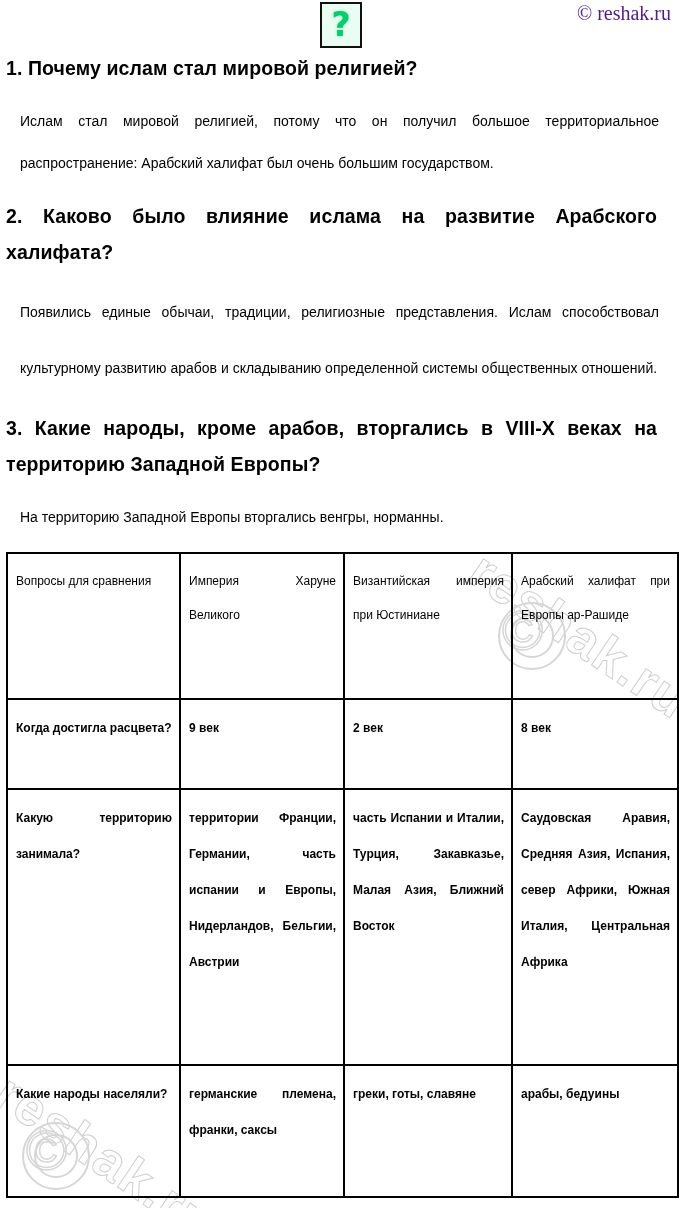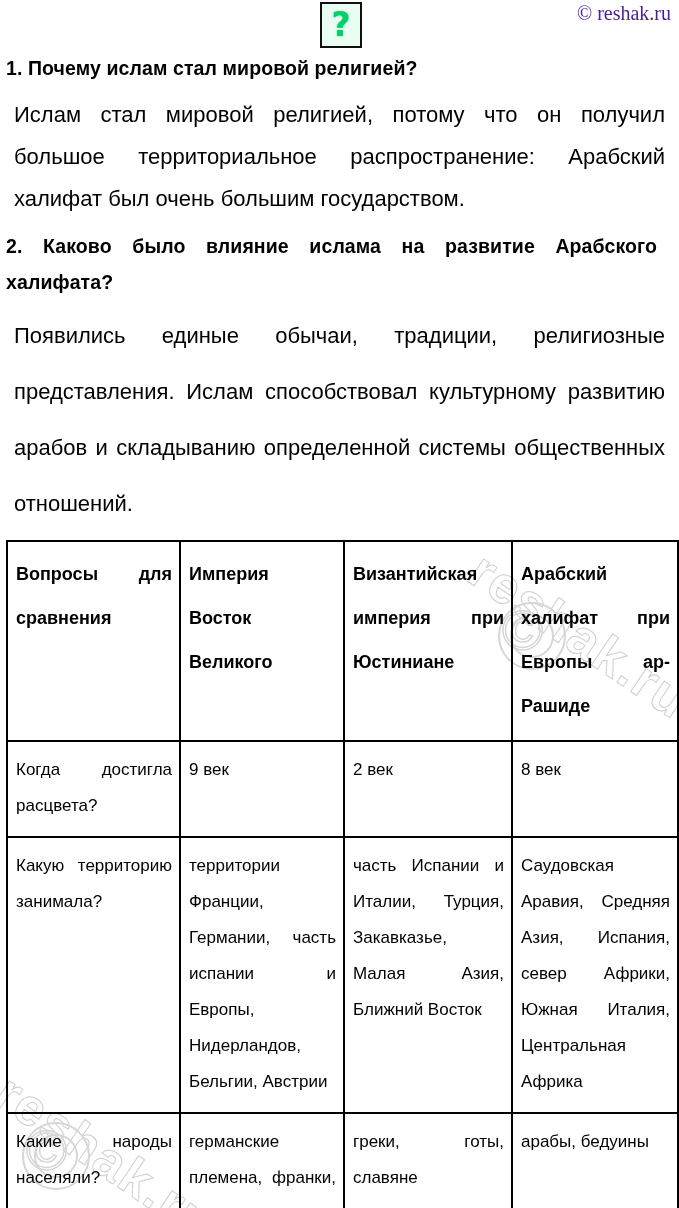--- a/index.html
+++ b/index.html
@@ -69,26 +69,26 @@
     font-size: 19.5px;
     font-weight: 700;
     line-height: 36px;
     text-align: justify;
     text-align-last: left;
     letter-spacing: .1px;
     margin: 0 16px 0 0;
     padding: 0 2px 0 2px;
   }
   .answer {
-    font-size: 22px;
+    font-size: 14px;
     font-weight: 400;
     line-height: 42px;
     text-align: justify;
     text-align-last: left;
-    margin: 8px;
+    margin: 14px;
     padding: 0 2px;
   }
   .answer.tight { line-height: 56px; }
 
   .blk { position: relative; z-index: 2; }
 
   
   table.compare {
     border-collapse: collapse;
     width: 671px;
@@ -104,29 +104,29 @@
   table.compare col.c4 { width: 166px; }
 
   table.compare th,
   table.compare td {
     border: 2px solid #000000;
     vertical-align: top;
     padding: 10px 7px 12px 8px;
     background: transparent;
   }
   table.compare th {
-    font-size: 18px;
-    font-weight: 700;
-    line-height: 44px;
+    font-size: 12px;
+    font-weight: 400;
+    line-height: 34px;
     text-align: justify;
     text-align-last: left;
   }
   table.compare td {
-    font-size: 17px;
-    font-weight: 400;
+    font-size: 12px;
+    font-weight: 700;
     line-height: 36px;
     text-align: justify;
     text-align-last: left;
     margin-left: 29px;
   }
   table.compare tr.r-period td { height: 66px; }
   table.compare tr.r-territory td { height: 252px; }
   table.compare tr.r-peoples td { height: 108px; }
   table.compare thead tr th { height: 122px; }
 
@@ -200,33 +200,37 @@
   <div class="blk">
     <p class="q-head">1. Почему ислам стал мировой религией?</p>
     <p class="answer">Ислам стал мировой религией, потому что он получил большое территориальное распространение: Арабский халифат был очень большим государством.</p>
   </div>
 
   <div class="blk">
     <p class="q-head">2. Каково было влияние ислама на развитие Арабского халифата?</p>
     <p class="answer tight">Появились единые обычаи, традиции, религиозные представления. Ислам способствовал культурному развитию арабов и складыванию определенной системы общественных отношений.</p>
   </div>
 
+  <div class="blk">
+    <p class="q-head">3. Какие народы, кроме арабов, вторгались в VIII-X веках на территорию Западной Европы?</p>
+    <p class="answer">На территорию Западной Европы вторгались венгры, норманны.</p>
+  </div>
 
 
   <table class="compare">
     <colgroup>
       <col class="c1">
         <col class="c2">
         <col class="c3">
         <col class="c4">
     </colgroup>
     <thead>
       <tr>
         <th>Вопросы для сравнения</th>
-        <th>Империя Восток Великого</th>
+        <th>Империя Харуне Великого</th>
         <th>Византийская империя при Юстиниане</th>
         <th>Арабский халифат при Европы ар-Рашиде</th>
       </tr>
     </thead>
     <tbody>
       <tr class="r-period">
         <td>Когда достигла расцвета?</td>
         <td>9 век</td>
         <td>2 век</td>
         <td>8 век</td>

